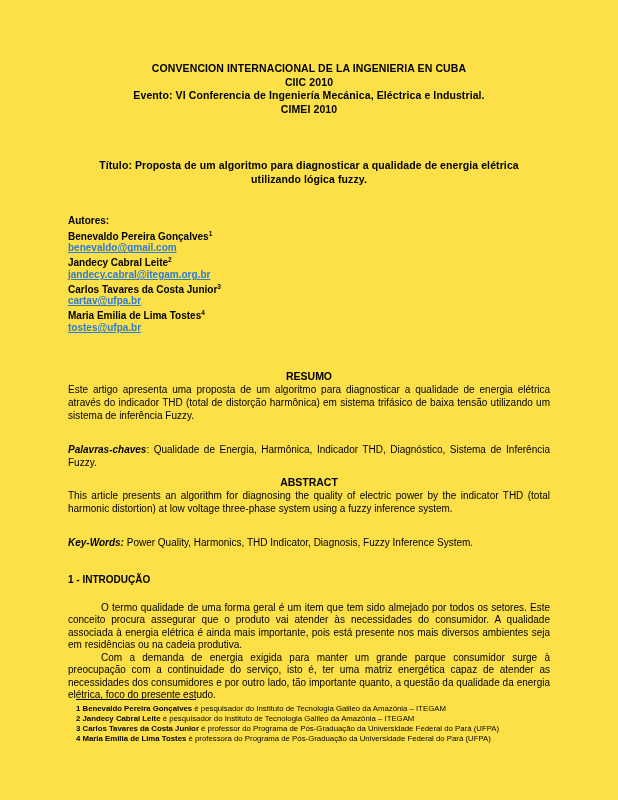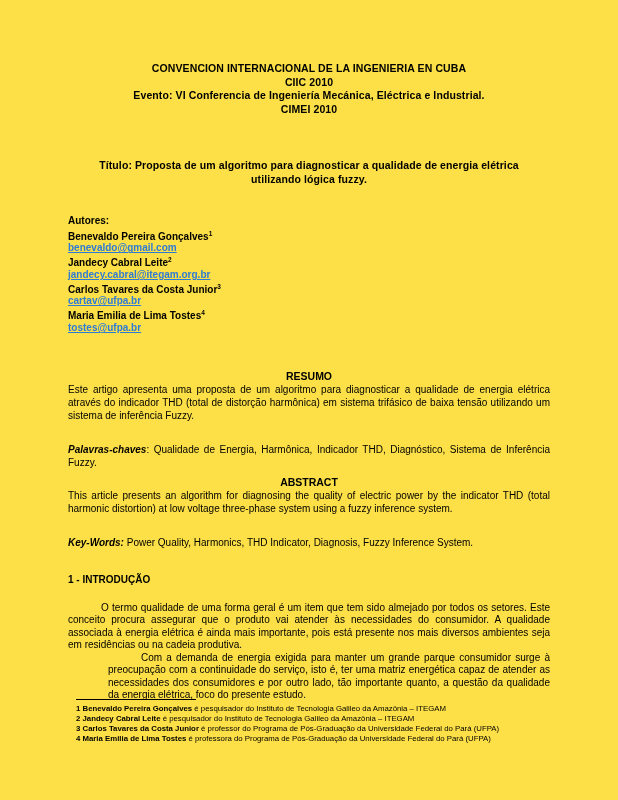--- a/index.html
+++ b/index.html
@@ -47,21 +47,21 @@
   }
   .kw-para { margin-top:21px; font-size:10px; line-height:13px; text-align:justify; }
 
   .intro-heading {
     margin-top:24px; font-weight:bold; font-size:10px; line-height:13px; text-align:left;
   }
   .intro-para {
     margin-top:16px; font-size:10px; line-height:12.5px; text-align:justify;
     text-indent:33px;
   }
-  .intro-para + .intro-para { margin-top:0;margin-left:40px; }
+  .intro-para + .intro-para { margin-top:0; }
 
   .footnotes {
     position:absolute; left:76px; top:699px; width:505px;
   }
   .fn-rule {
     width:120px; height:0; border-top:1px solid #000000; margin-bottom:4px;
   }
   .fn-line {
     font-size:7.8px; line-height:10px; white-space:nowrap;
   }

